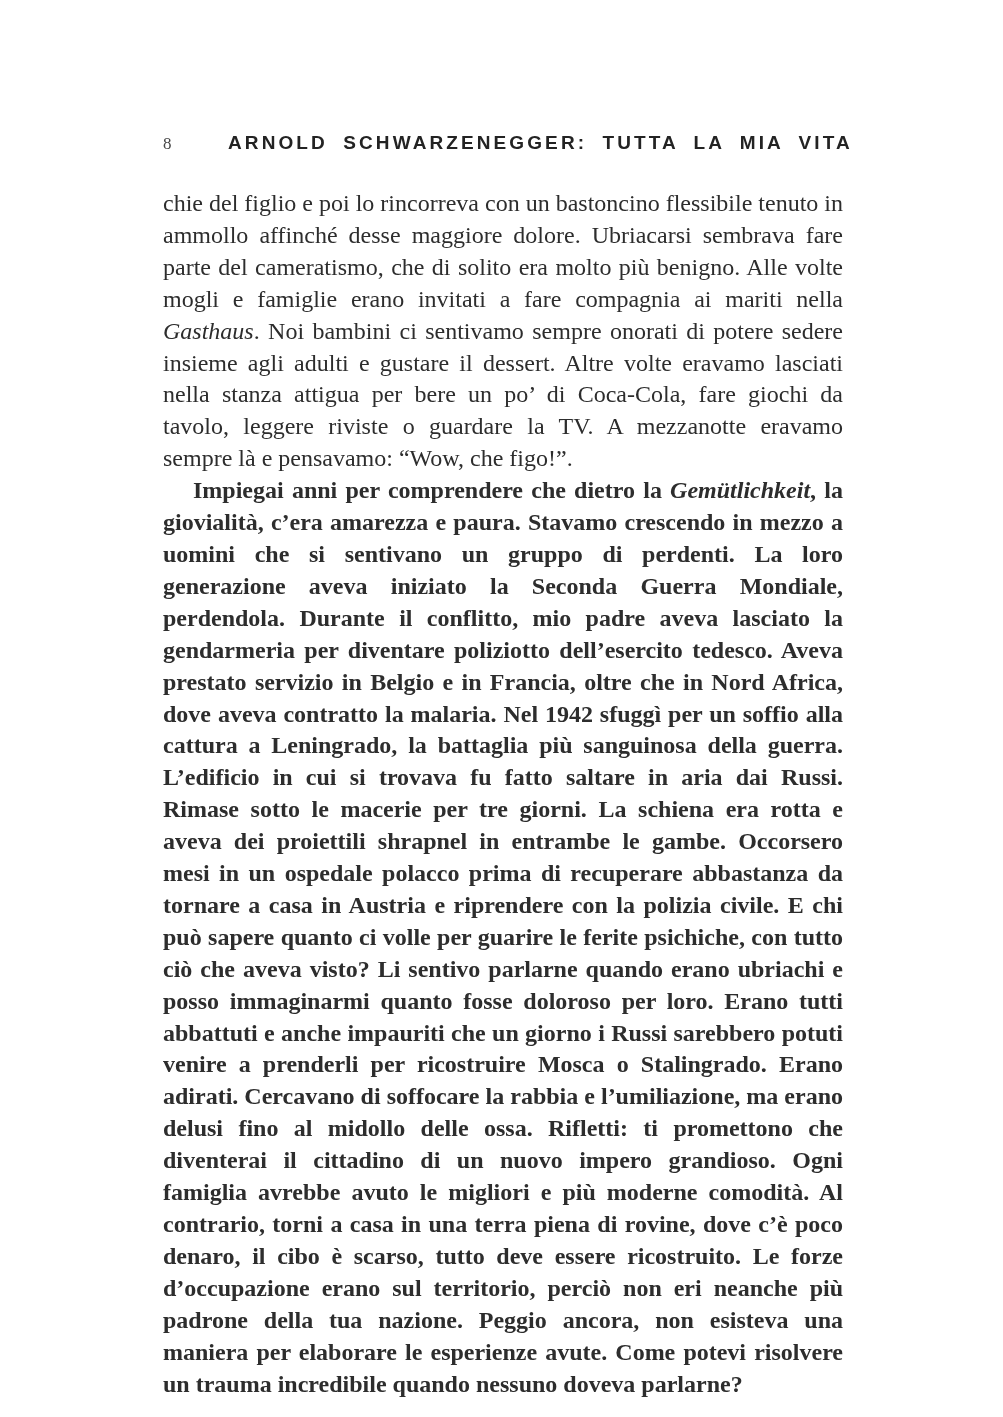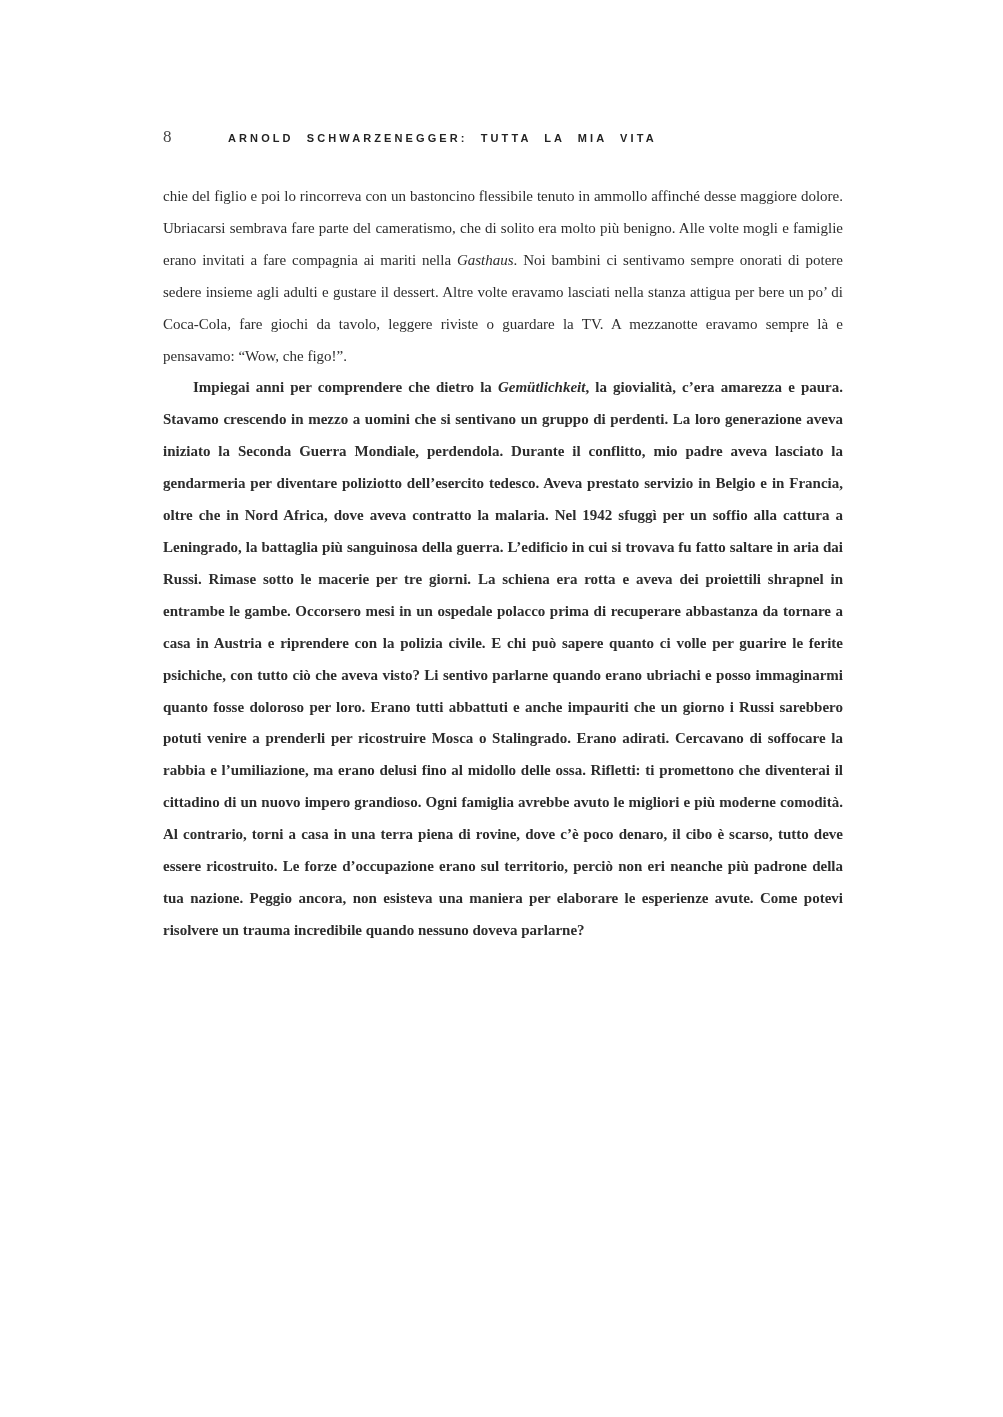--- a/index.html
+++ b/index.html
@@ -24,30 +24,30 @@
   .page-number {
     font-family: "Liberation Serif", "DejaVu Serif", serif;
     font-size: 17px;
     color: #474747;
     min-width: 25px;
   }
   .header-title {
     margin-left: 40px;
     font-family: "Liberation Sans", "DejaVu Sans", sans-serif;
     font-weight: bold;
-    font-size: 11px;
+    font-size: 19px;
     letter-spacing: 3.1px;
     word-spacing: 7px;
     color: #232323;
     white-space: nowrap;
     margin-top: 26px;
   }
   .body-text {
     font-family: "Liberation Serif", "DejaVu Serif", serif;
-    font-size: 15px;
+    font-size: 24px;
     line-height: 31.9px;
     color: #2d2d2d;
     text-align: justify;
     hyphens: auto;
   }
   .para { margin: 0; }
   .para.indent { text-indent: 30px; font-weight: bold; }
   .para em { font-style: italic; }
 </style>
 </head>

